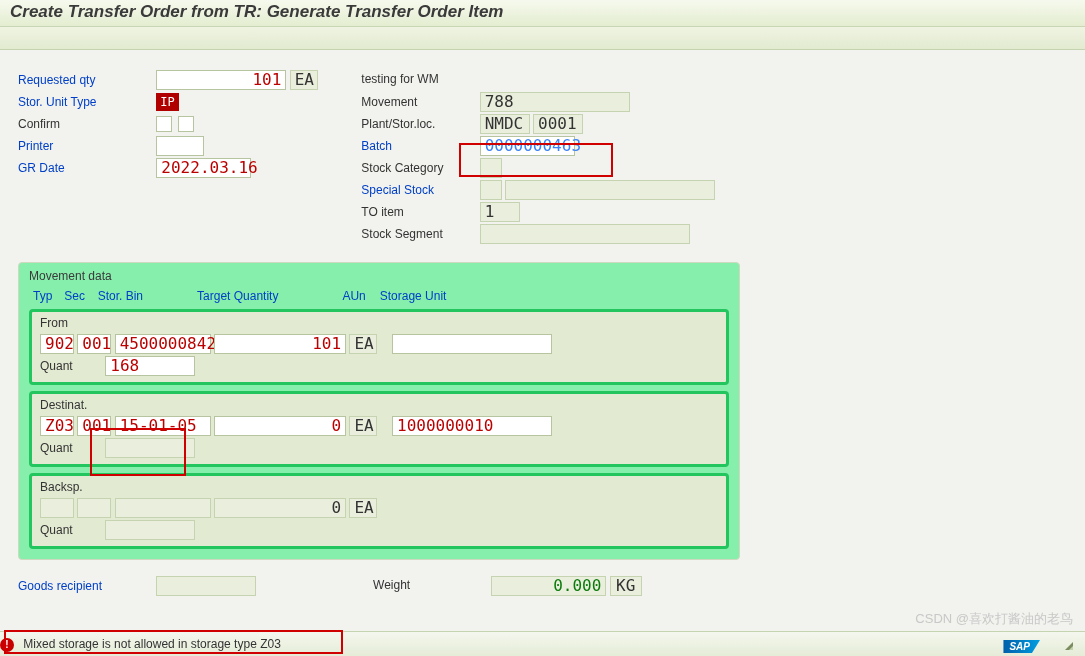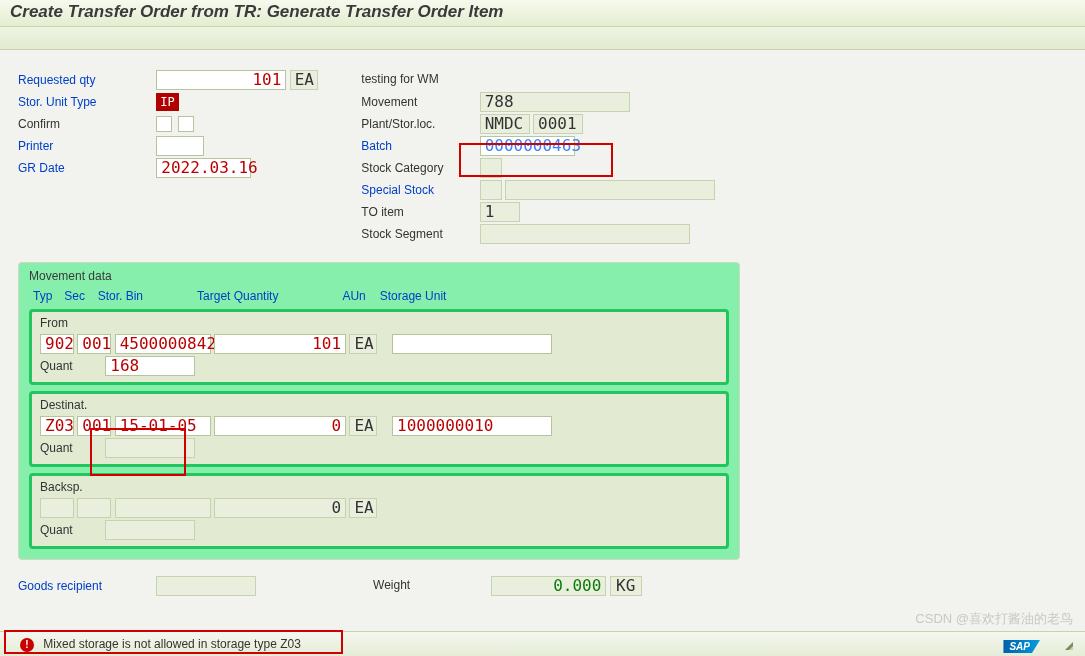--- a/index.html
+++ b/index.html
@@ -121,21 +121,21 @@
   }
 
   
   .status-bar {
     position: absolute;
     left: 0; right: 0; bottom: 0;
     height: 24px;
     background: linear-gradient(#f4f7ee, #e5ecd7);
     border-top: 1px solid #c5d3b0;
     line-height: 24px;
-    padding-left: 20px;
+    padding-left: 0;
     font-size: 12px;
     color: #333;
     margin-top: 13px;
   }
   .status-icon {
     display:inline-block; width:14px; height:14px; border-radius:50%;
     background:#c80000; color:#fff; text-align:center; line-height:14px;
     font-size:10px; font-weight:bold; vertical-align:middle; margin-right:6px;
   }
   .sap-logo {

